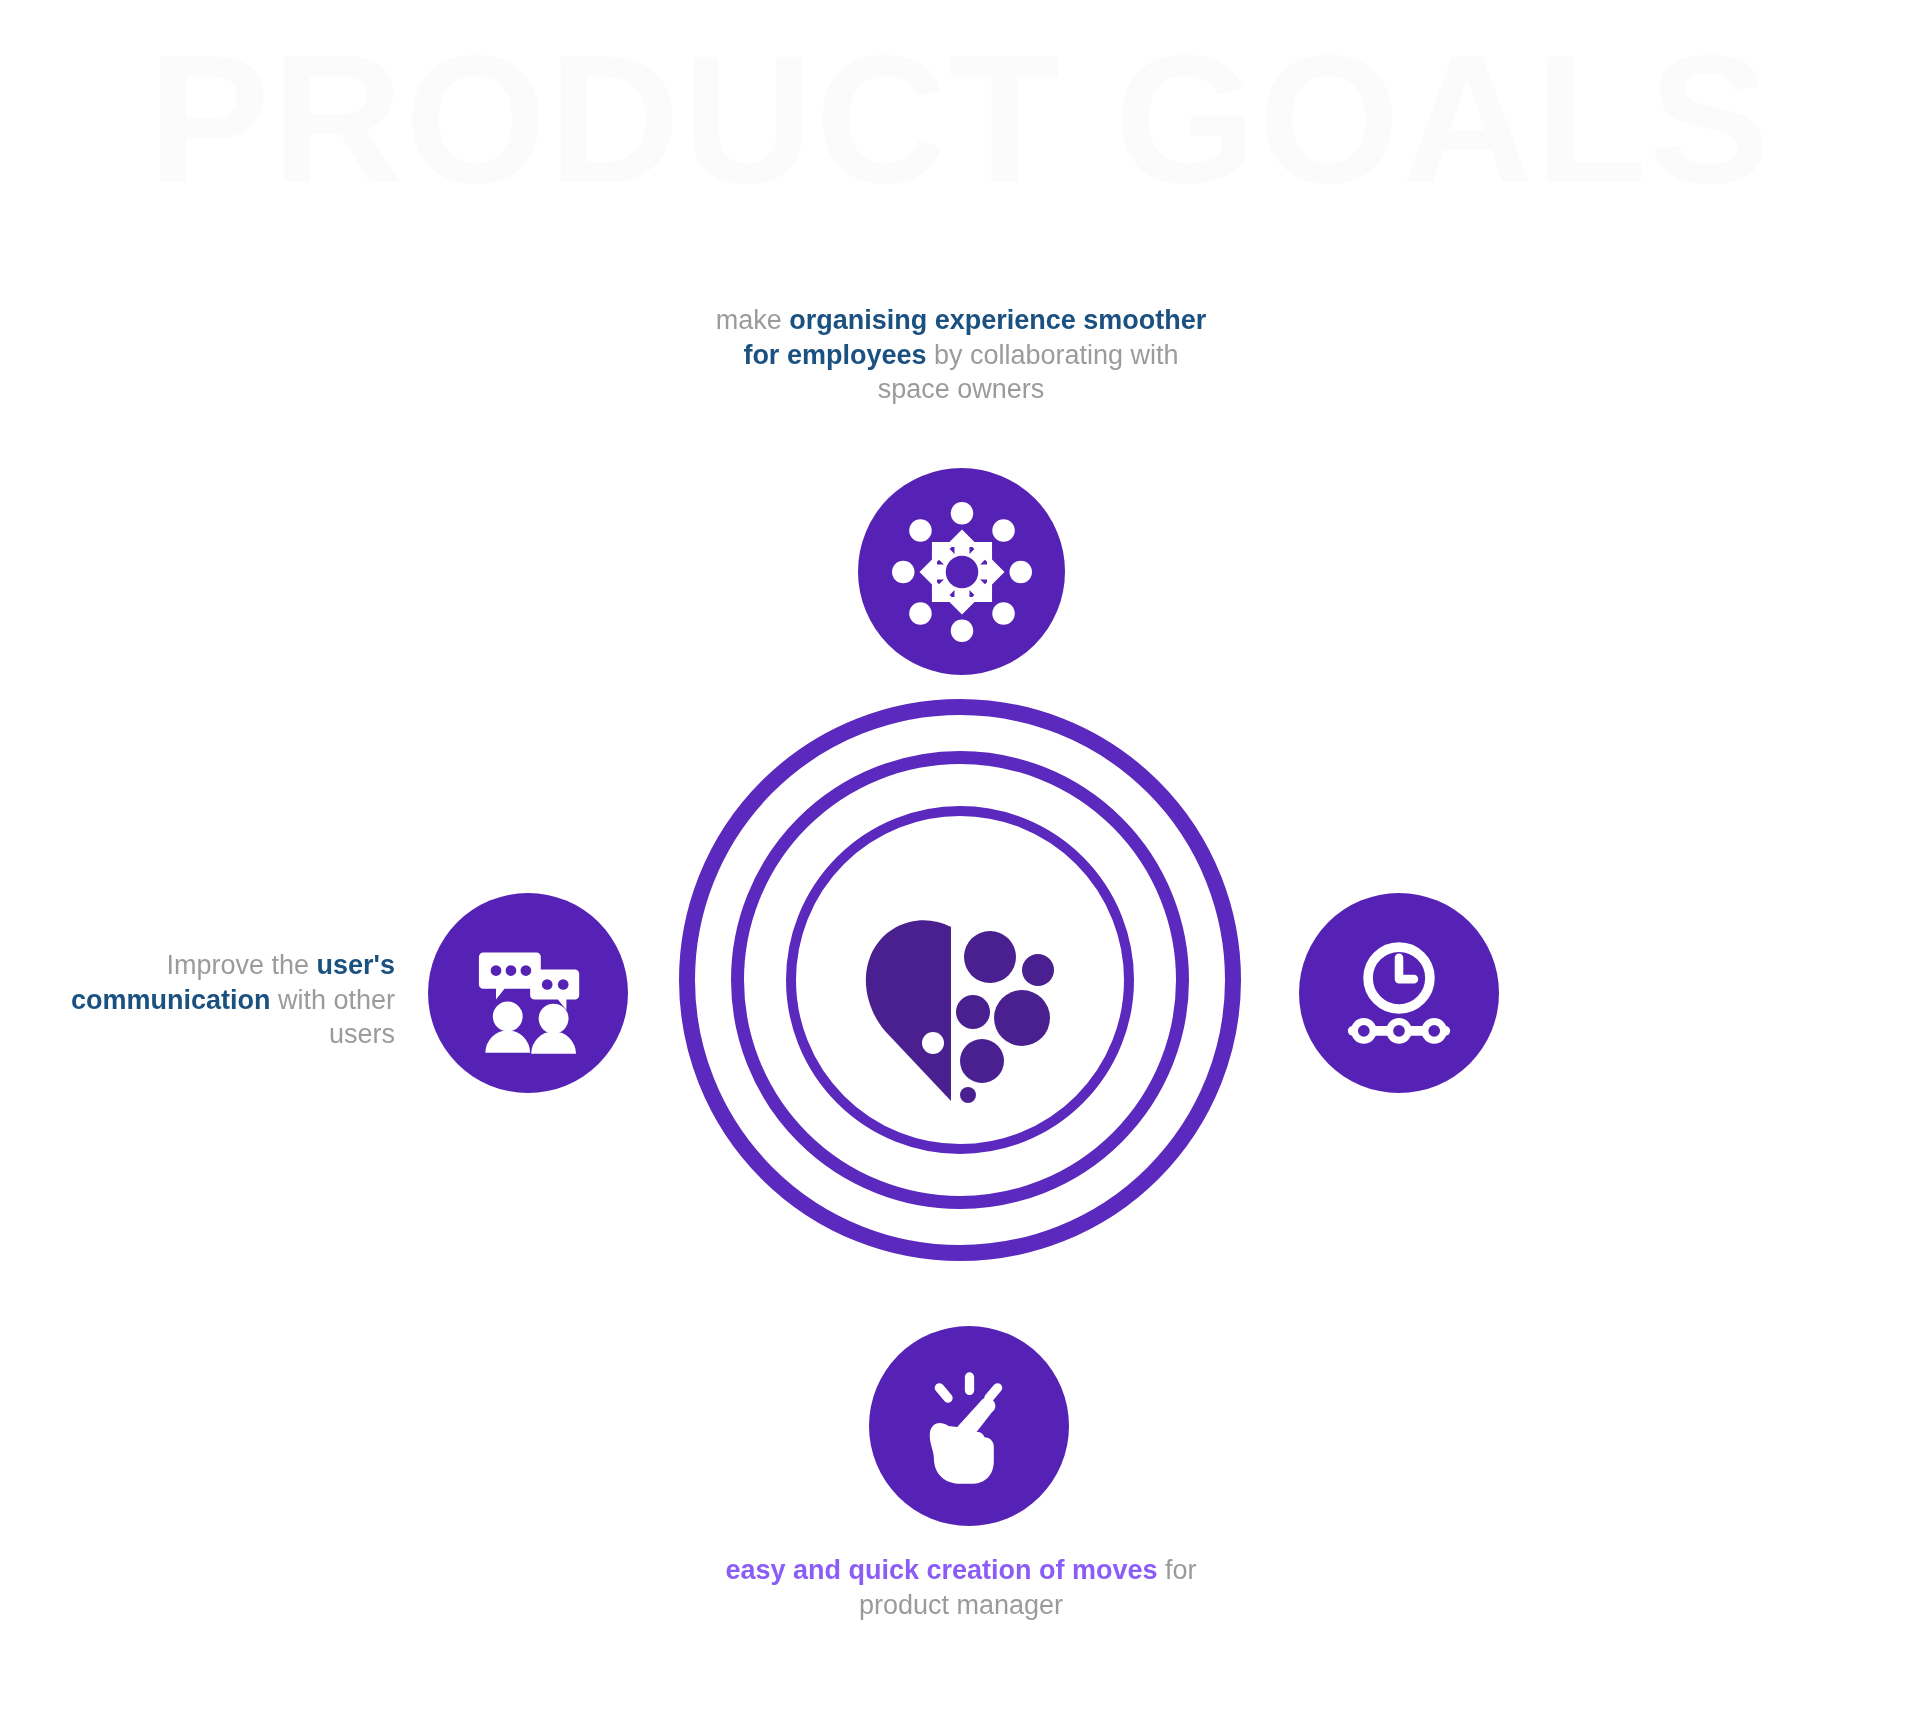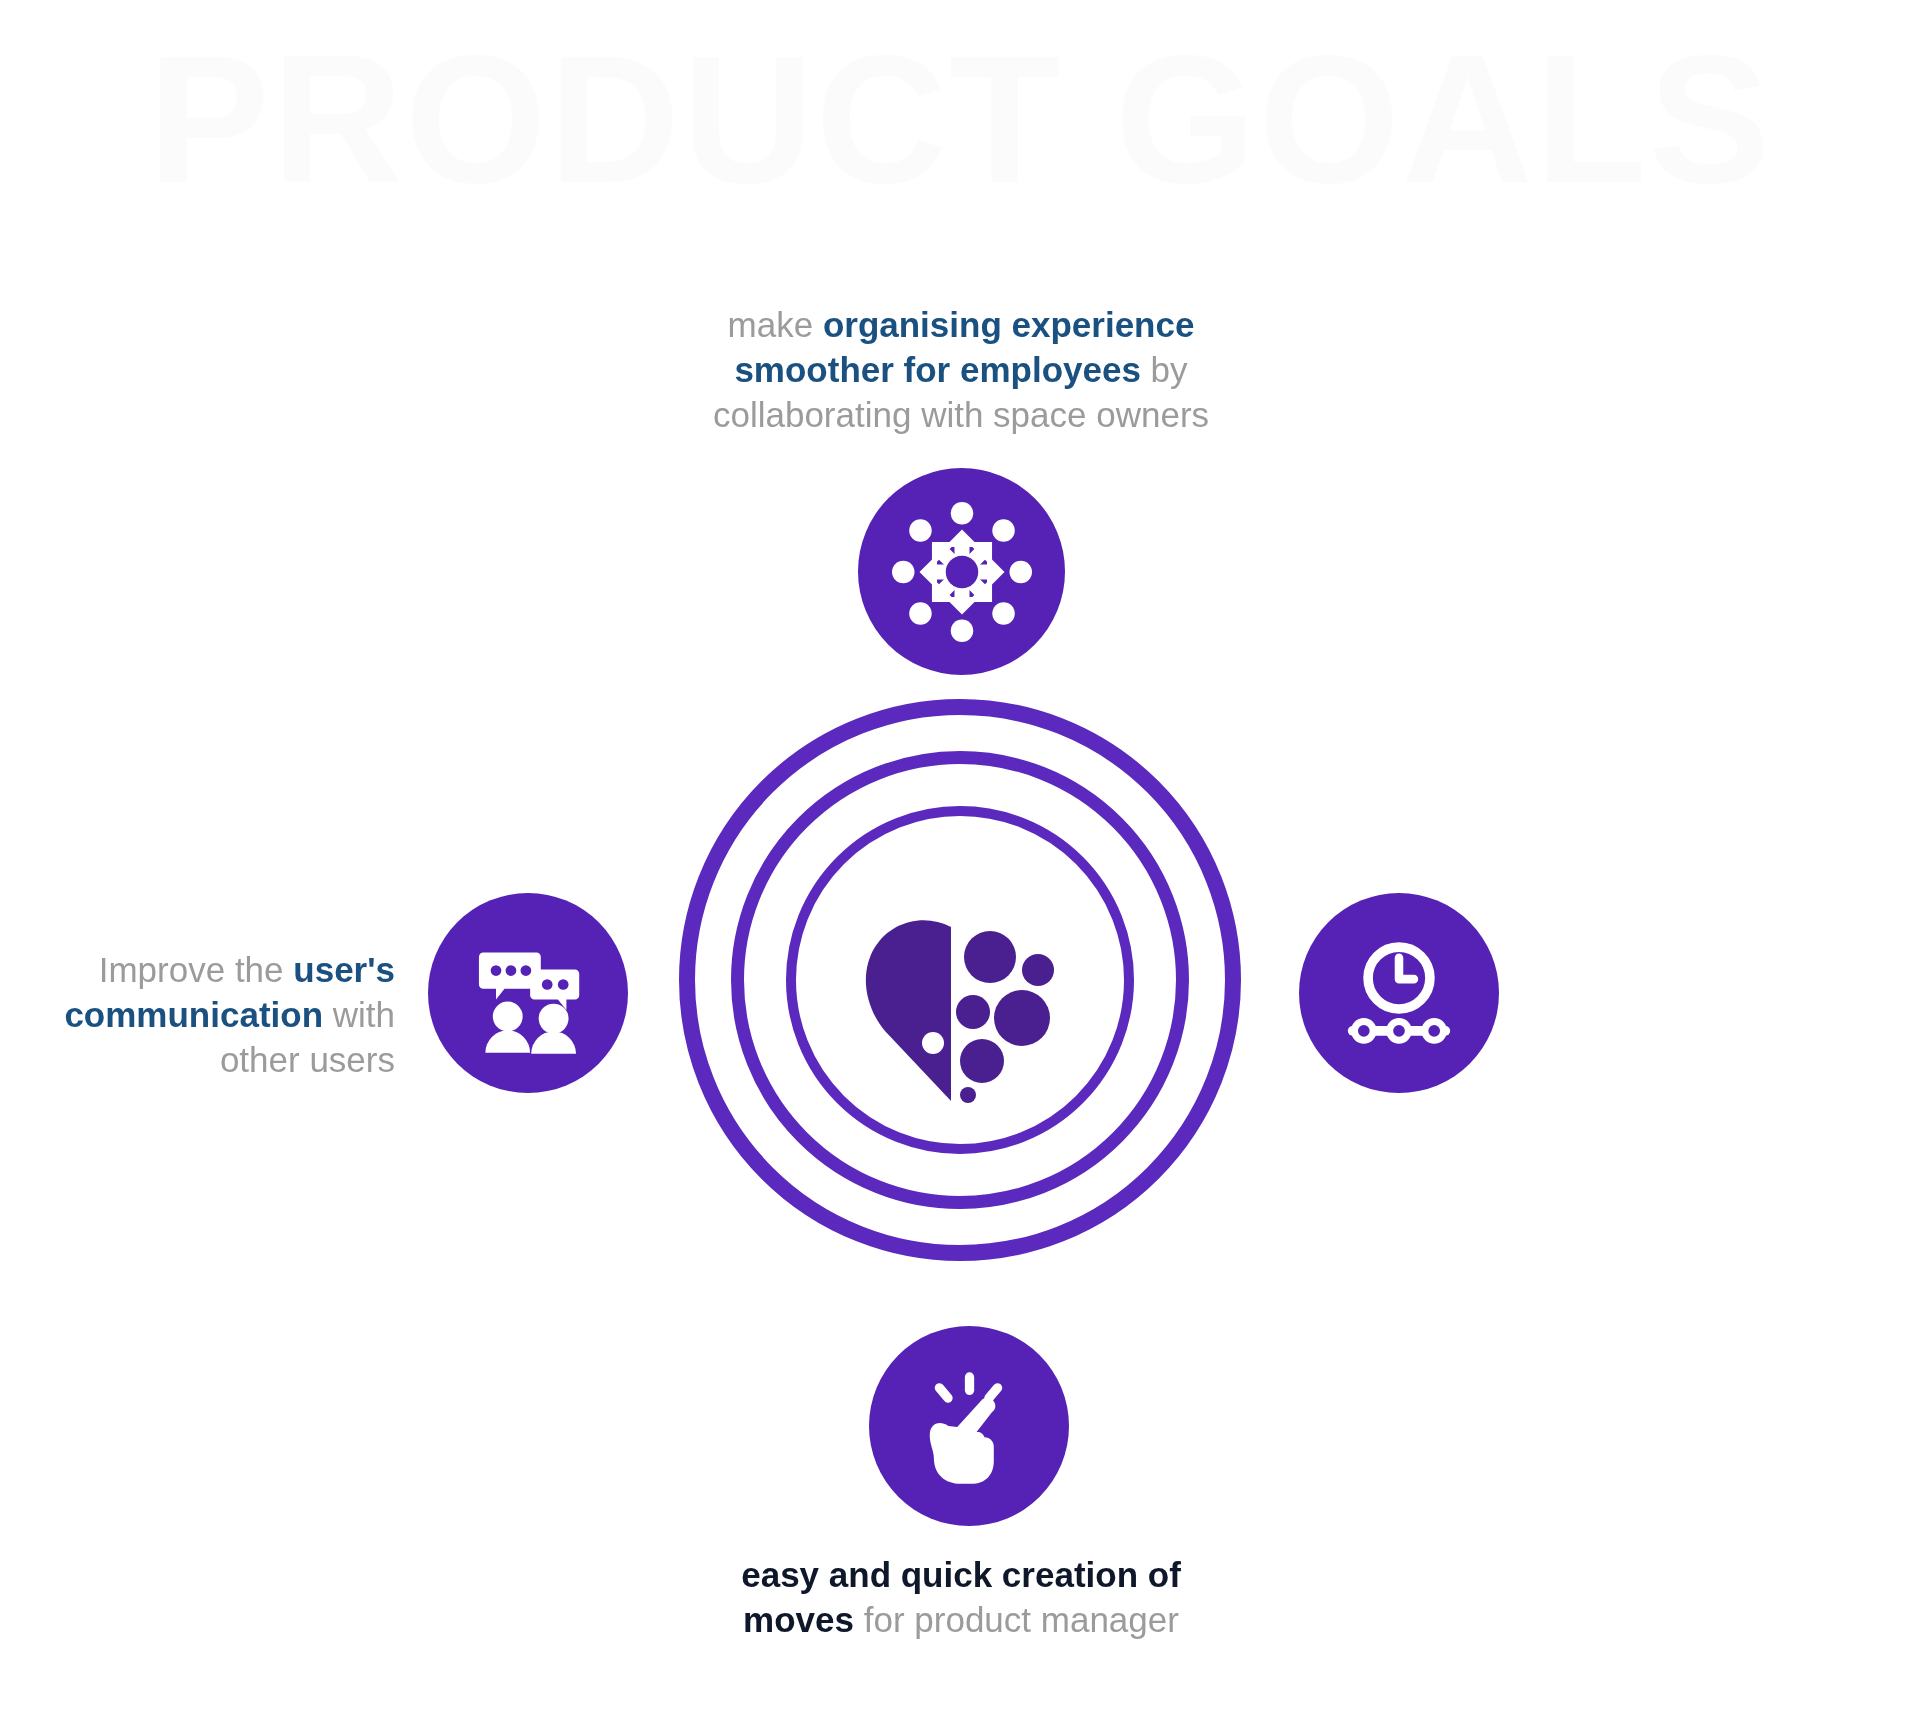--- a/index.html
+++ b/index.html
@@ -85,30 +85,30 @@
   }
   .icon-top    { left: 858px; top: 468px;  width: 207px; height: 207px; }
   .icon-left   { left: 428px; top: 893px;  width: 200px; height: 200px; }
   .icon-right  { left: 1299px; top: 893px; width: 200px; height: 200px; }
   .icon-bottom { left: 869px; top: 1326px; width: 200px; height: 200px; }
 
   
   .caption {
     position: absolute;
     color: #9b9b9b;
-    font-size: 35px;
+    font-size: 27px;
     line-height: 1.28;
     font-weight: 400;
   }
   .caption b {
     color: #1a5180;
     font-weight: 700;
   }
   .caption.purple b {
-    color: #0f172a;
+    color: #8b5cf6;
   }
   .cap-top {
     left: 706px;
     top: 303px;
     width: 510px;
     text-align: center;
   }
   .cap-left {
     left: 55px;
     top: 907px;

